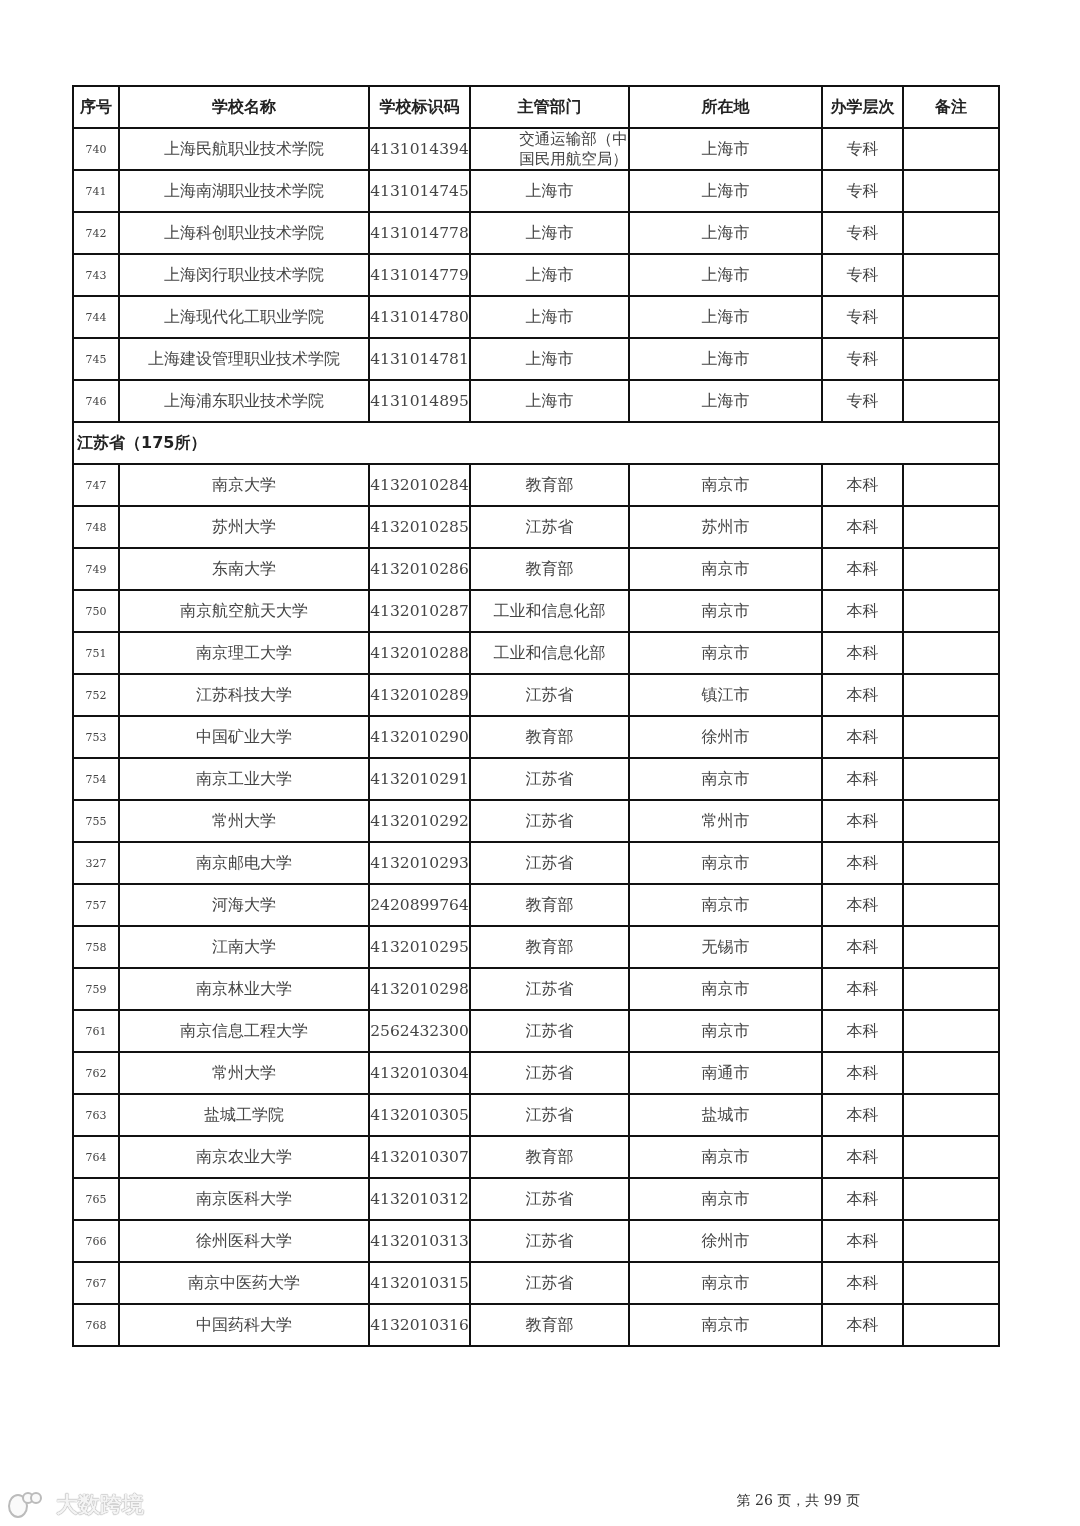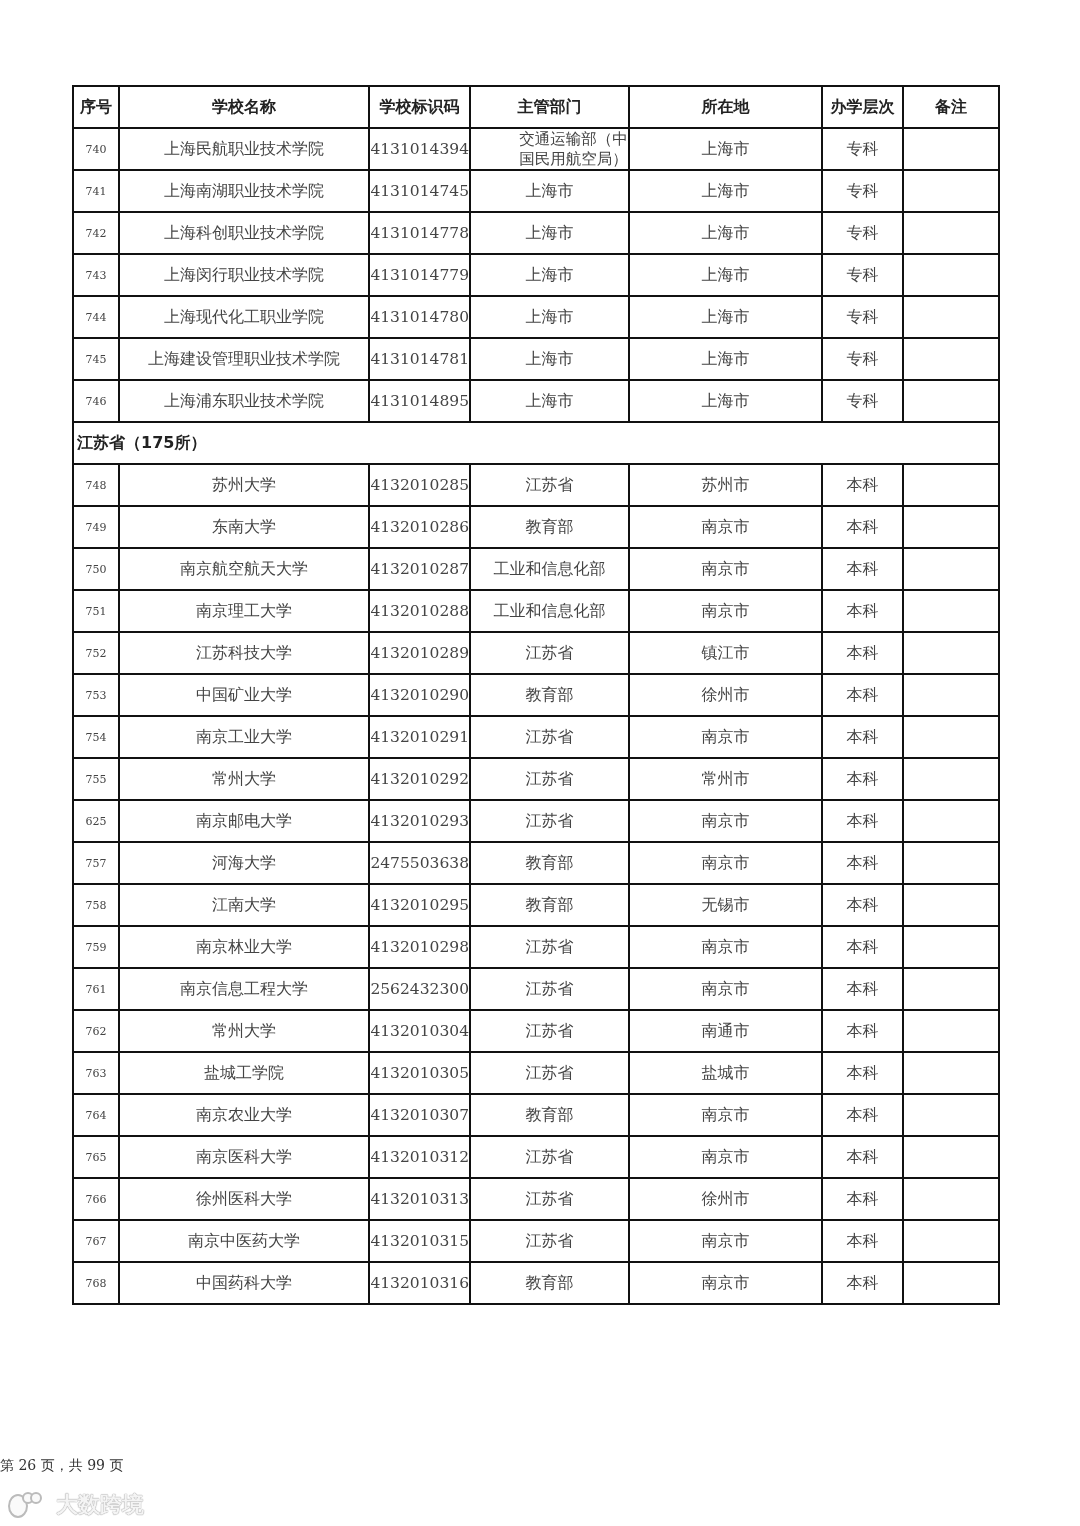--- a/index.html
+++ b/index.html
@@ -5,26 +5,26 @@
   html, body { margin: 0; padding: 0; background: #ffffff; }
   body { width: 1080px; height: 1526px; position: relative; overflow: hidden;
          font-family: "DejaVu Serif", "Liberation Serif", serif; color: #333; }
   .page-table { position: absolute; left: 72px; top: 85px; width: 926px;
                 border-collapse: collapse; table-layout: fixed; }
   .page-table td, .page-table th { border: 2px solid #111; padding: 0; text-align: center;
                 vertical-align: middle; height: 40px; font-size: 16px; font-weight: normal;
                 color: #444; overflow: hidden; white-space: nowrap; }
   .page-table th { font-family: "DejaVu Sans", "Liberation Sans", sans-serif; font-weight: bold;
                    color: #222; font-size: 16px; }
-  .page-table td.num { font-size: 15.5px; text-align: right; }
+  .page-table td.num { font-size: 15.5px; }
   .page-table td.idx { font-size: 11px; }
   .page-table td.wrap { white-space: normal; line-height: 20px; font-size: 15.5px; padding-left: 48px; }
   .page-table td.section { text-align: left; padding-left: 3px; font-family: "DejaVu Sans", "Liberation Sans", sans-serif;
                    font-weight: bold; color: #222; }
-  .footer { position: absolute; top: 1457px; left: 0; width: 860px; text-align: left;
+  .footer { position: absolute; top: 1492px; left: 0; width: 860px; text-align: right;
             font-size: 14px; color: #333; }
   .watermark { position: absolute; left: 8px; top: 1490px; font-family: "DejaVu Sans", "Liberation Sans", sans-serif;
                font-size: 22px; color: #f4f4f4; font-weight: bold;
                text-shadow: 0 0 1px #999, 0 0 1px #999; display: flex; align-items: center; gap: 14px; }
   .wm-logo { width: 34px; height: 26px; position: relative; }
   .wm-logo span { position: absolute; border: 2px solid #bbb; border-radius: 50%; background: #fafafa; }
 </style>
 </head>
 <body>
 
@@ -114,20 +114,29 @@
         <td></td>
       </tr>
     </tbody>
   <tbody>
     <tr>
       <td class="section" colspan="7">江苏省（175所）</td>
     </tr>
   </tbody>
   <tbody id="tbody-js">
       <tr>
+        <td class="idx">747</td>
+        <td>南京大学</td>
+        <td class="num">4132010284</td>
+        <td>教育部</td>
+        <td>南京市</td>
+        <td>本科</td>
+        <td></td>
+      </tr>
+      <tr>
         <td class="idx">748</td>
         <td>苏州大学</td>
         <td class="num">4132010285</td>
         <td>江苏省</td>
         <td>苏州市</td>
         <td>本科</td>
         <td></td>
       </tr>
       <tr>
         <td class="idx">749</td>
@@ -186,32 +195,32 @@
       <tr>
         <td class="idx">755</td>
         <td>常州大学</td>
         <td class="num">4132010292</td>
         <td>江苏省</td>
         <td>常州市</td>
         <td>本科</td>
         <td></td>
       </tr>
       <tr>
-        <td class="idx">625</td>
+        <td class="idx">327</td>
         <td>南京邮电大学</td>
         <td class="num">4132010293</td>
         <td>江苏省</td>
         <td>南京市</td>
         <td>本科</td>
         <td></td>
       </tr>
       <tr>
         <td class="idx">757</td>
         <td>河海大学</td>
-        <td class="num">2475503638</td>
+        <td class="num">2420899764</td>
         <td>教育部</td>
         <td>南京市</td>
         <td>本科</td>
         <td></td>
       </tr>
       <tr>
         <td class="idx">758</td>
         <td>江南大学</td>
         <td class="num">4132010295</td>
         <td>教育部</td>

